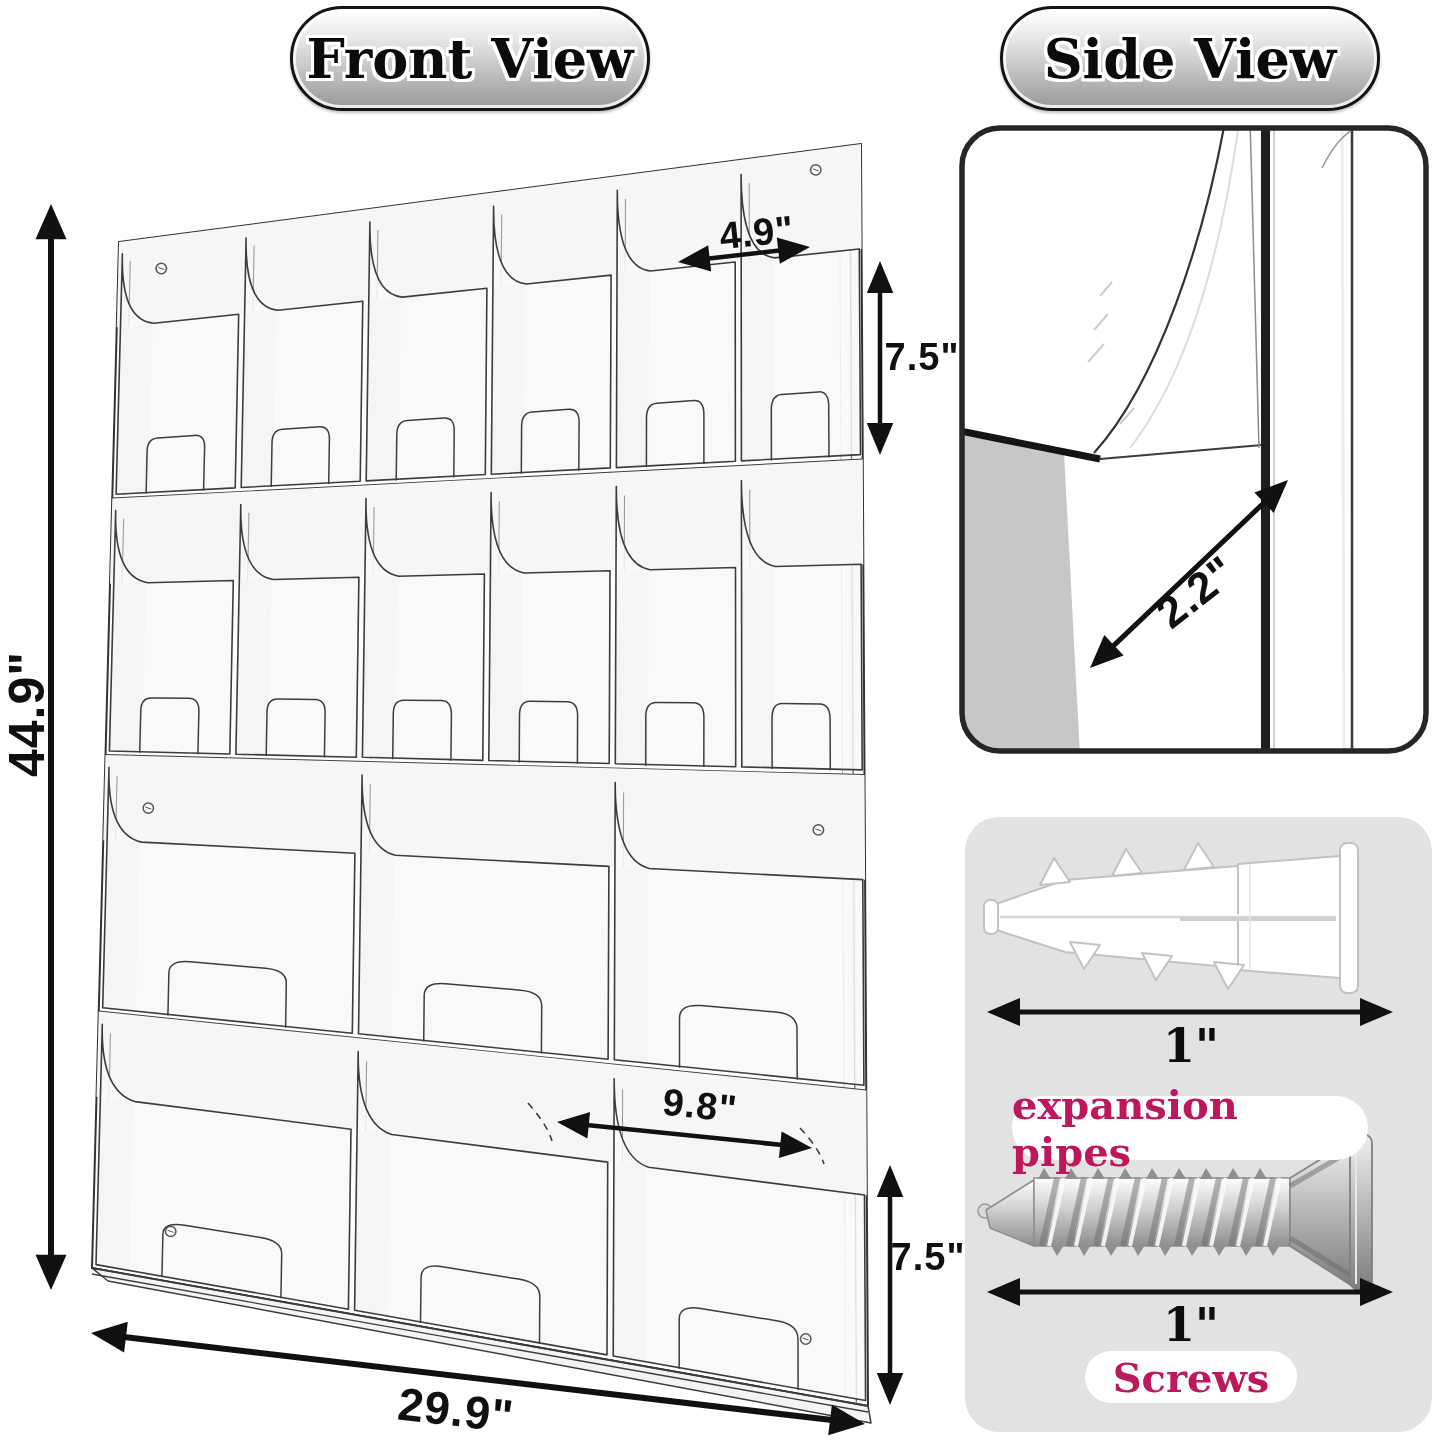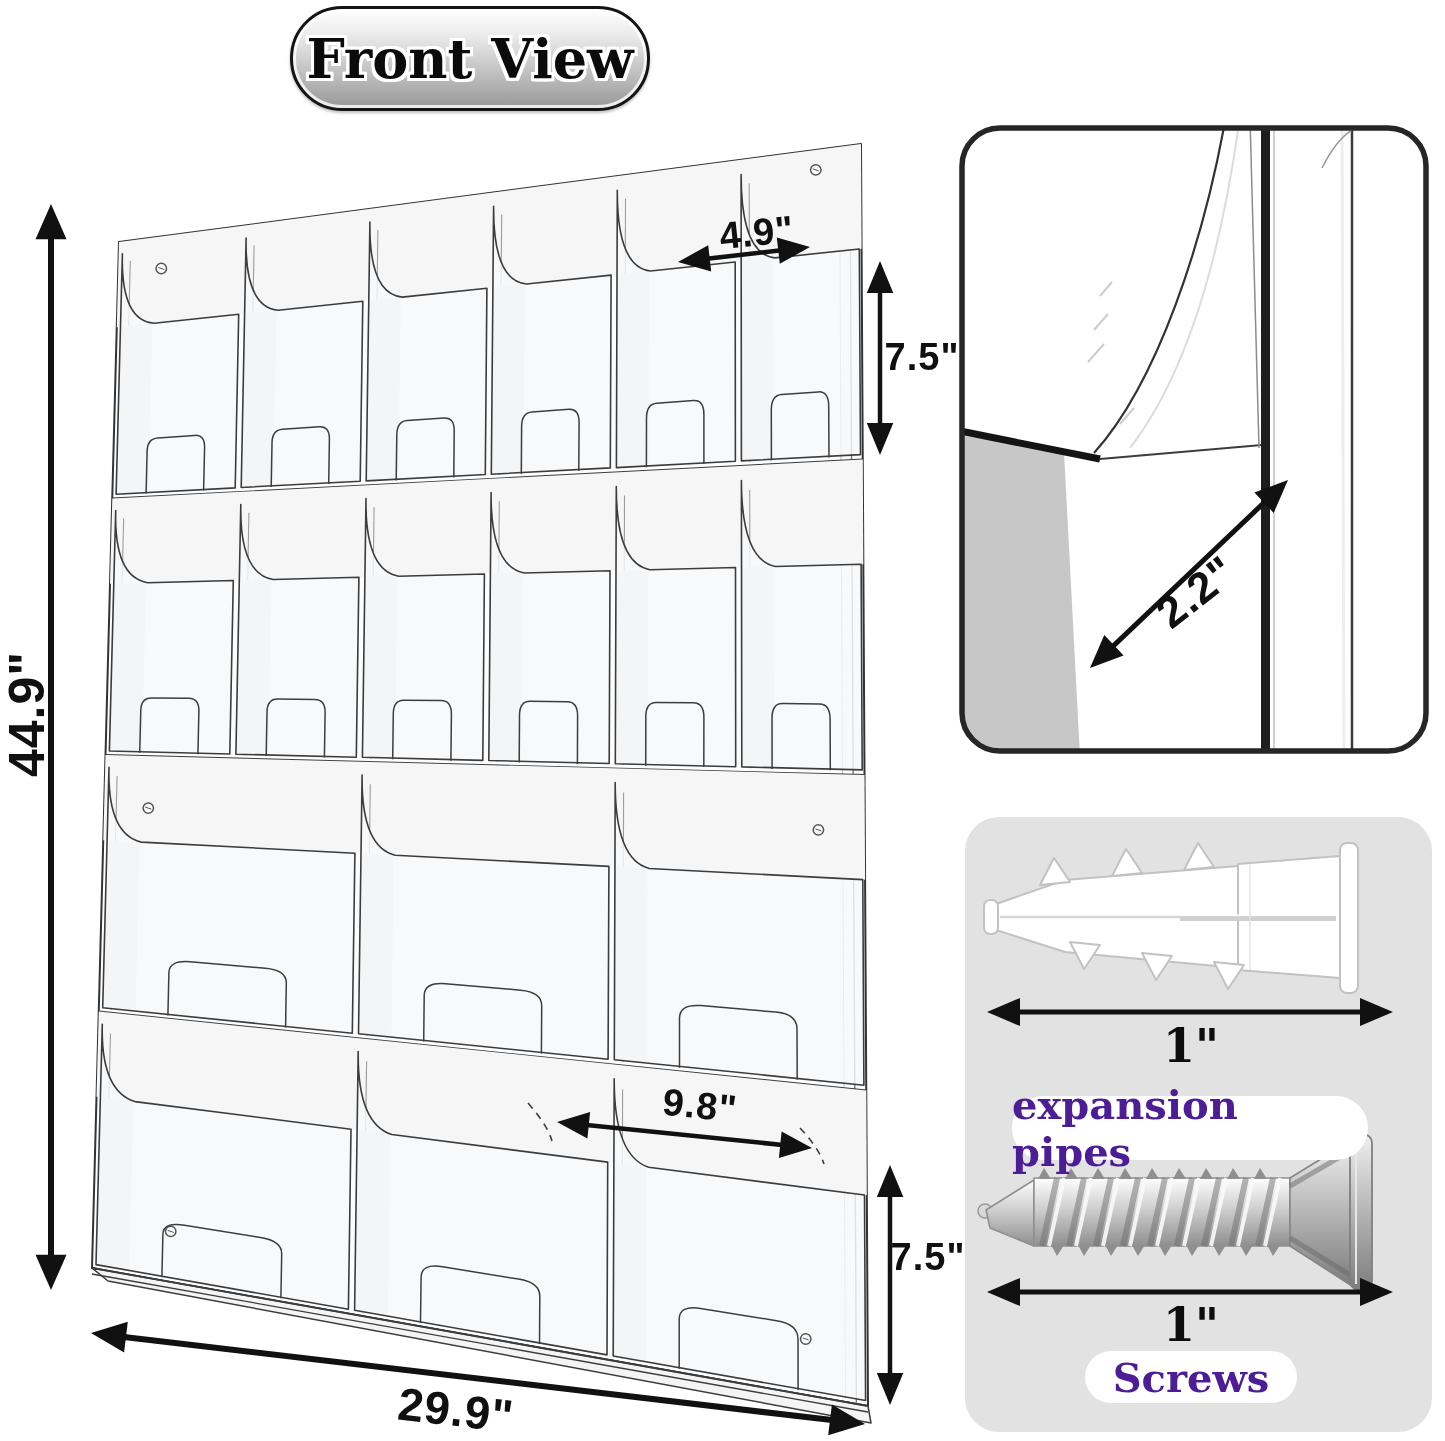--- a/index.html
+++ b/index.html
@@ -11,21 +11,21 @@
     background:linear-gradient(180deg,#ffffff 0%,#e9e9e9 28%,#c3c3c3 62%,#989898 100%);
     box-shadow:inset 0 0 0 3px rgba(255,255,255,.8), 0 2px 3px rgba(0,0,0,.25);
     font-family:"DejaVu Serif",serif;font-weight:700;font-size:54px;color:#0b0b0b;
     text-shadow:-3px -3px 0 #fff,3px -3px 0 #fff,-3px 3px 0 #fff,3px 3px 0 #fff,
                 -3px 0 0 #fff,3px 0 0 #fff,0 -3px 0 #fff,0 3px 0 #fff;}
   .dim{position:absolute;font:700 38px "Liberation Sans",sans-serif;color:#101010;
        letter-spacing:1px;white-space:nowrap;transform:translate(-50%,-50%) rotate(var(--r,0deg));}
   .dim-serif{position:absolute;font:700 46px "DejaVu Serif",serif;color:#0d0d0d;white-space:nowrap;
        transform:translate(-50%,-50%);}
   .hw-pill{position:absolute;display:flex;align-items:center;justify-content:center;
-    background:#ffffff;border-radius:34px;font:700 40px "DejaVu Serif",serif;color:#4c1d95;}
+    background:#ffffff;border-radius:34px;font:700 40px "DejaVu Serif",serif;color:#be185d;}
 </style>
 </head>
 <body>
 
 <div id="screen">
 
   <div id="art-wrap">
       <svg viewBox="0 0 1445 1441" xmlns="http://www.w3.org/2000/svg">
         <path d="M 119.0 242.0 L 861.0 144.0 L 868.0 1406.0 L 92.0 1268.0 Z" fill="#fdfdfd" stroke="#333" stroke-width="2" stroke-linejoin="round"></path>
         <path d="M 92.0 1268.0 L 868.0 1406.0 L 871.0 1423.0 L 108.0 1281.0 Z" fill="#f4f4f4" stroke="#3c3c3c" stroke-width="1.5" stroke-linejoin="round"></path>
@@ -255,20 +255,23 @@
           <line x1="1010.1" y1="1292.0" x2="1369.9" y2="1292.0" stroke="#111" stroke-width="5"></line>
           <path d="M 987.0 1292.0 L 1020.0 1306.0 L 1020.0 1278.0 Z" fill="#111" stroke="none" stroke-width="1.6" stroke-linejoin="round"></path>
           <path d="M 1393.0 1292.0 L 1360.0 1306.0 L 1360.0 1278.0 Z" fill="#111" stroke="none" stroke-width="1.6" stroke-linejoin="round"></path>
         </g>
       </svg>
     </div>
 
   <div class="view-pill" style="left:290px;top:6px;width:354px;height:99px;">
     <span>Front View</span>
   </div>
+  <div class="view-pill" style="left:1000px;top:6px;width:374px;height:99px;">
+    <span>Side View</span>
+  </div>
 
   <div class="dim" style="left:27px;top:714px;--r:-90deg;font-size:50px;">44.9"</div>
   <div class="dim" style="left:757px;top:233px;--r:-6deg;">4.9"</div>
   <div class="dim" style="left:922px;top:357px;">7.5"</div>
   <div class="dim" style="left:700px;top:1106px;--r:6deg;">9.8"</div>
   <div class="dim" style="left:928px;top:1257px;">7.5"</div>
   <div class="dim" style="left:456px;top:1410px;--r:6.5deg;font-size:46px;">29.9"</div>
   <div class="dim" style="left:1196px;top:592px;--r:-38deg;font-size:44px;">2.2"</div>
 
   <div class="dim-serif" style="left:1191px;top:1046px;">1"</div>

